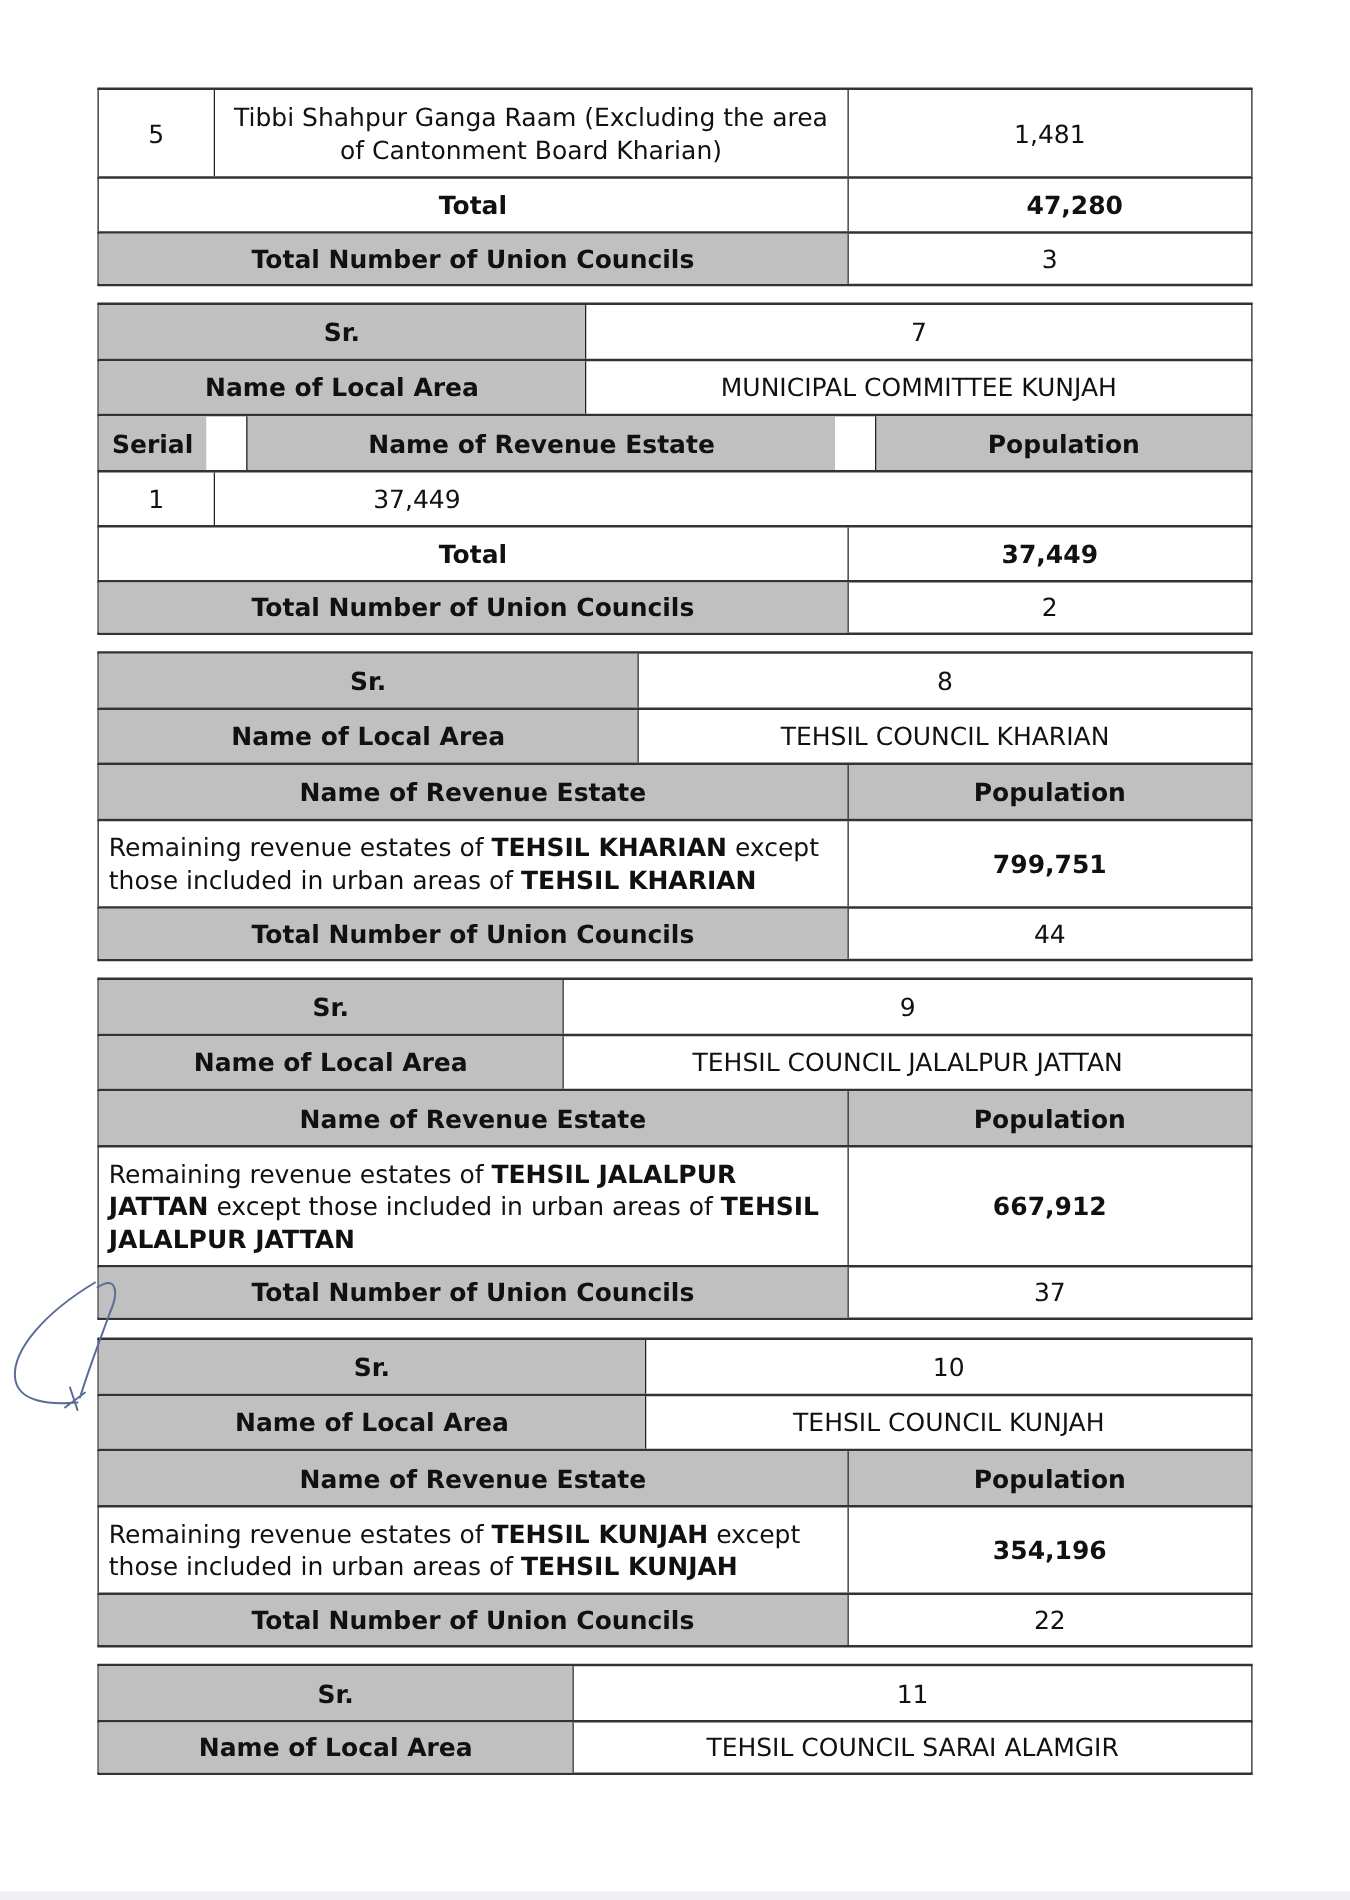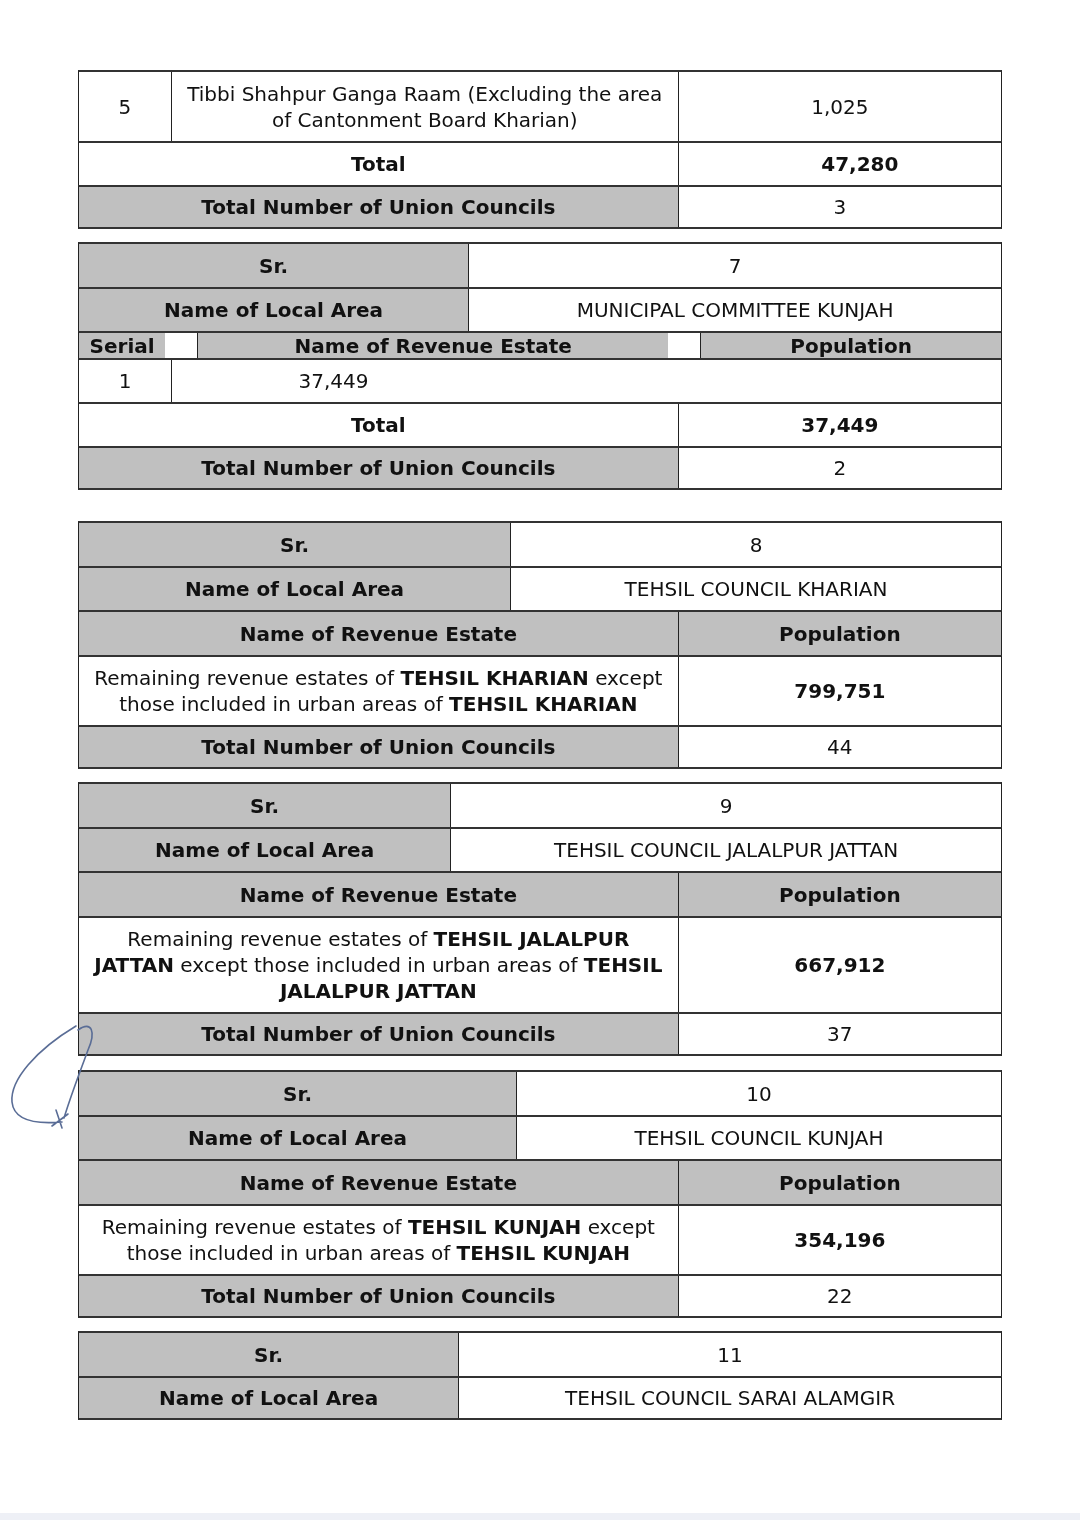--- a/index.html
+++ b/index.html
@@ -14,52 +14,52 @@
   .row { position: relative; display: flex; border-left: 1.5px solid #222; border-right: 1.5px solid #222; border-top: 2px solid #333; box-sizing: border-box; }
   .row:last-child { border-bottom: 2px solid #333; }
   .cell {
     box-sizing: border-box; display: flex; align-items: center; justify-content: center;
     font-size: 20px; line-height: 26px; text-align: center; padding: 0 8px;
   }
   .cell + .cell { border-left: 1.5px solid #222; }
   .gray { background: #c0c0c0; }
   .b { font-weight: bold; }
   .left { justify-content: flex-start; text-align: center; }
-  .left-block { display: block; text-align: center; padding: 0 8px; }
+  .left-block { display: block; text-align: left; padding: 0 8px; }
   .sig { position: absolute; left: 0; top: 1010px; width: 110px; height: 130px; pointer-events: none; }
 </style>
 </head>
 <body>
 
 <div class="tbl" style="top:70px;">
   <div class="row" style="height:71px;">
     <div class="cell" style="width:92px;">5</div>
     <div class="cell left" style="width:508px;">Tibbi Shahpur Ganga Raam (Excluding the area of Cantonment Board Kharian)</div>
-    <div class="cell" style="width:324px;">1,025</div>
+    <div class="cell" style="width:324px;">1,481</div>
   </div>
   <div class="row" style="height:44px;">
     <div class="cell b" style="width:600px;">Total</div>
     <div class="cell b" style="width:324px;padding-left:48px;">47,280</div>
   </div>
   <div class="row" style="height:44px;">
     <div class="cell b gray" style="width:600px;">Total Number of Union Councils</div>
     <div class="cell" style="width:324px;">3</div>
   </div>
 </div>
 
 <div class="tbl" style="top:242px;">
   <div class="row" style="height:45px;">
     <div class="cell b gray" style="width:390px;">Sr.</div>
     <div class="cell" style="width:534px;">7</div>
   </div>
   <div class="row" style="height:44px;">
     <div class="cell b gray" style="width:390px;">Name of Local Area</div>
     <div class="cell" style="width:534px;">MUNICIPAL COMMITTEE KUNJAH</div>
   </div>
-  <div class="row" style="height:27px;gap:32px;">
+  <div class="row" style="height:45px;gap:32px;">
     <div class="cell b gray" style="width:92px;">Serial</div>
     <div class="cell b gray" style="width:508px;">Name of Revenue Estate</div>
     <div class="cell b gray" style="width:324px;">Population</div>
   </div>
   <div class="row" style="height:44px;">
     <div class="cell" style="width:92px;">1</div>
     <div class="cell" style="width:324px;">37,449</div>
   </div>
   <div class="row" style="height:44px;">
     <div class="cell b" style="width:600px;">Total</div>

